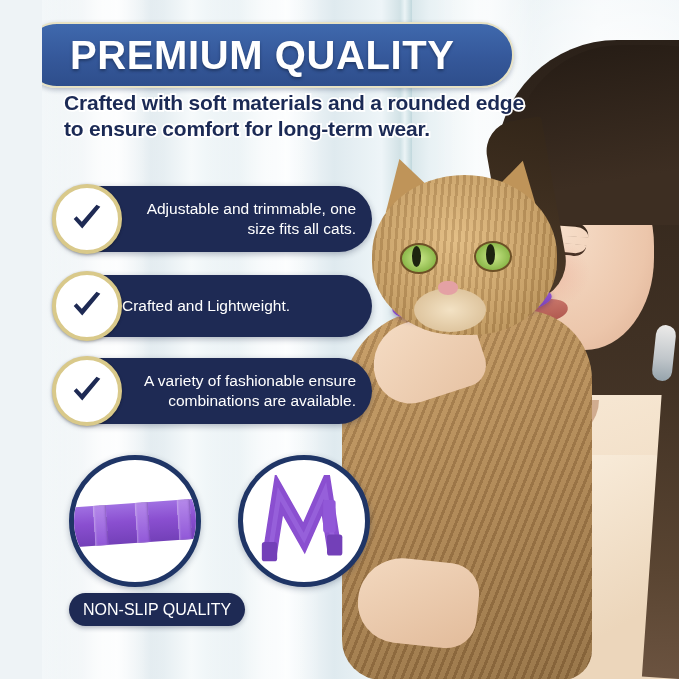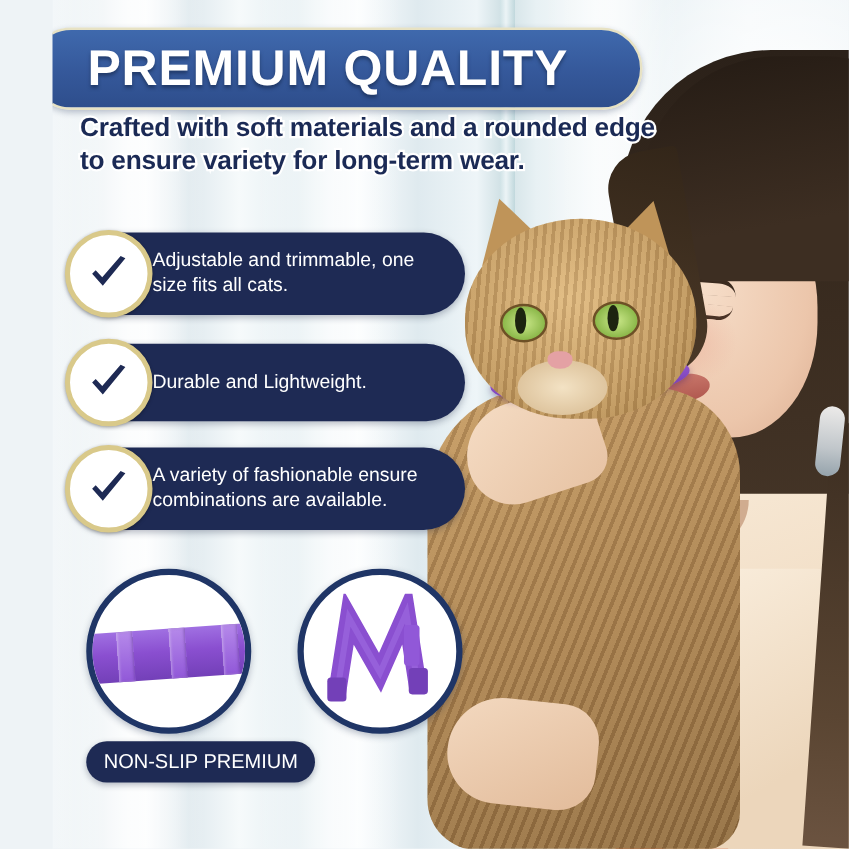--- a/index.html
+++ b/index.html
@@ -218,20 +218,21 @@
   }
 
   
   .feature{
     position:absolute;left:12px;
     width:318px;
     background:#1e2a54;
     border-radius:36px;
     display:flex;align-items:center;
     box-shadow:0 2px 6px rgba(15,25,55,.3);
+    text-align:right;
   }
   .feature .txt{
     color:#ffffff;font-size:15.5px;line-height:20px;font-weight:normal;
     margin-left:68px;padding:10px 16px 10px 0;
   }
   .check{
     position:absolute;left:-2px;top:50%;transform:translateY(-50%);
     width:62px;height:62px;border-radius:50%;
     background:#ffffff;
     border:4px solid #d9c98a;
@@ -312,58 +313,58 @@
     <div class="cat-eye r"></div>
     <div class="cat-pupil l"></div>
     <div class="cat-pupil r"></div>
     <div class="cat-nose"></div>
   </div>
 
   <div class="title-banner">
     <span class="title-text">PREMIUM QUALITY</span>
   </div>
 
-  <div class="subtitle">Crafted with soft materials and a rounded edge to ensure variety for long-term wear.</div>
+  <div class="subtitle">Crafted with soft materials and a rounded edge to ensure comfort for long-term wear.</div>
 
   <div class="feature" style="top:186px;min-height:66px;">
     <span class="check">
       <svg viewBox="0 0 40 40" aria-hidden="true">
         <path d="M6 20 L15 30 L34 7 L30 5 L14.5 23 L9 17 Z" fill="#1e2a54"></path>
       </svg>
     </span>
     <span class="txt">Adjustable and trimmable, one size fits all cats.</span>
   </div>
 
   <div class="feature" style="top:275px;min-height:62px;">
     <span class="check">
       <svg viewBox="0 0 40 40" aria-hidden="true">
         <path d="M6 20 L15 30 L34 7 L30 5 L14.5 23 L9 17 Z" fill="#1e2a54"></path>
       </svg>
     </span>
-    <span class="txt">Durable and Lightweight.</span>
+    <span class="txt">Crafted and Lightweight.</span>
   </div>
 
   <div class="feature" style="top:358px;min-height:66px;">
     <span class="check">
       <svg viewBox="0 0 40 40" aria-hidden="true">
         <path d="M6 20 L15 30 L34 7 L30 5 L14.5 23 L9 17 Z" fill="#1e2a54"></path>
       </svg>
     </span>
     <span class="txt">A variety of fashionable ensure combinations are available.</span>
   </div>
 
   <div class="badge" style="left:27px;top:455px;">
     <div class="badge-circle">
       <div class="strap">
         <div class="strap-ridge" style="left:34px;"></div>
         <div class="strap-ridge" style="left:76px;"></div>
         <div class="strap-ridge" style="left:118px;"></div>
       </div>
     </div>
-    <div class="badge-label">NON-SLIP PREMIUM</div>
+    <div class="badge-label">NON-SLIP QUALITY</div>
   </div>
 
   <div class="badge" style="left:196px;top:455px;">
     <div class="badge-circle">
       <div class="m-wrap">
         <svg viewBox="0 0 100 96" aria-hidden="true">
           <g fill="none" stroke="#8a4fd0" stroke-width="15" stroke-linejoin="miter" stroke-linecap="butt">
             <path d="M14 84 L24 20 L50 66 L72 16 L82 80"></path>
           </g>
           <g fill="none" stroke="#a070e2" stroke-width="5" stroke-linecap="butt">

